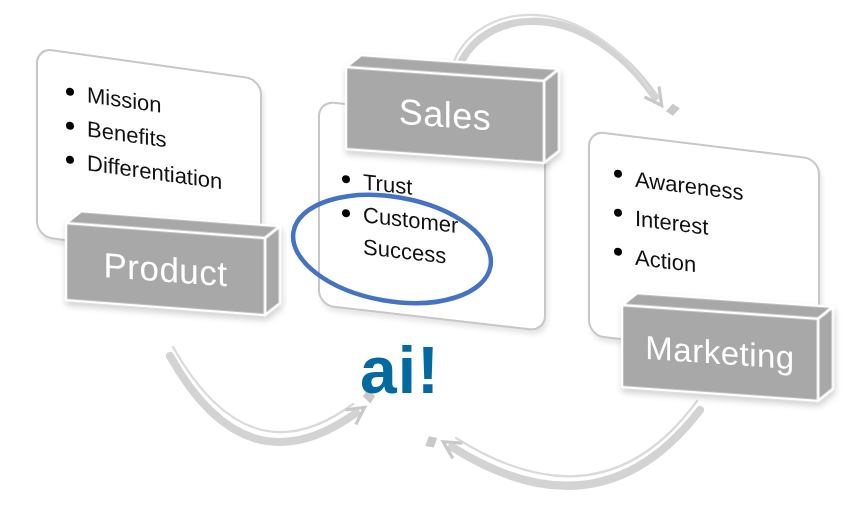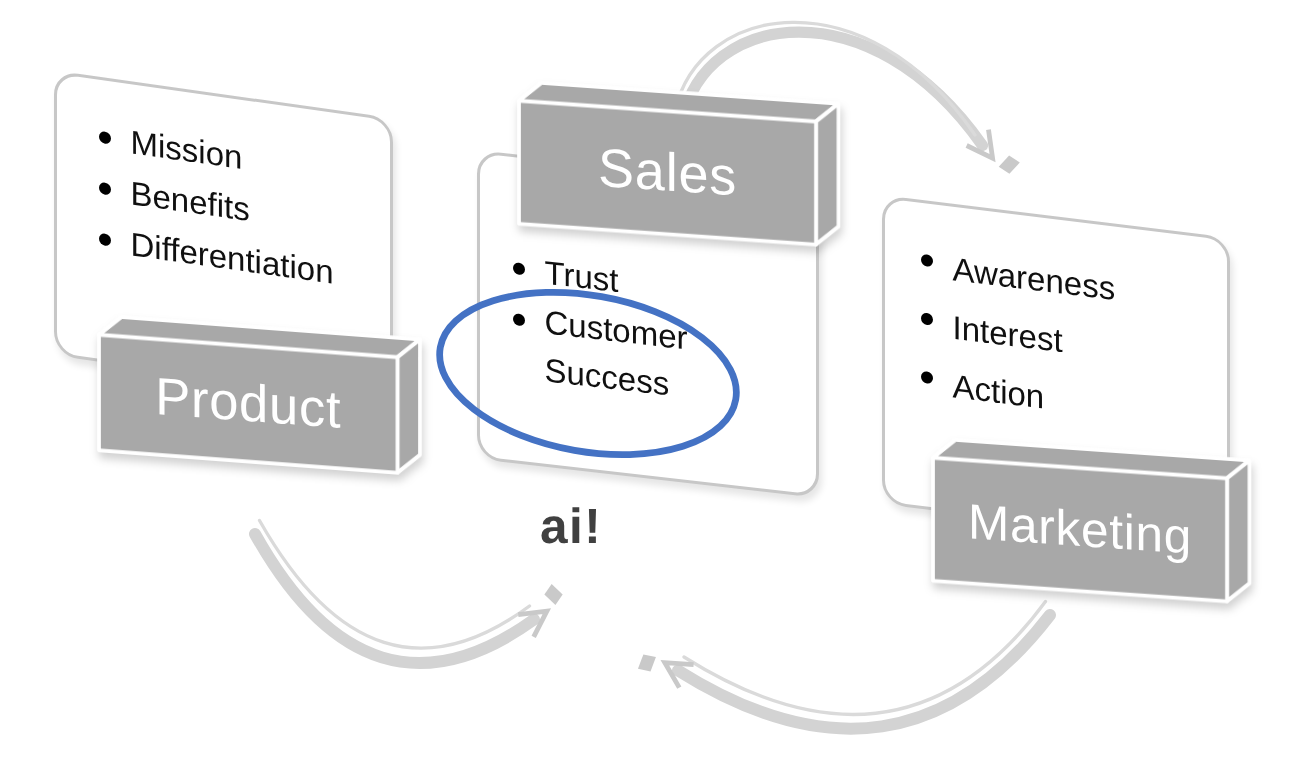--- a/index.html
+++ b/index.html
@@ -48,21 +48,21 @@
   .box-product{left:64px;top:208px;transform:skewY(4.3deg);}
   .box-product .box-label{left:2px;top:15px;width:199px;height:77px;font-size:35px;}
   .box-sales{left:344px;top:52px;transform:skewY(4deg);}
   .box-sales .box-label{left:2px;top:15px;width:198px;height:82px;font-size:36px;}
   .box-marketing{left:620px;top:290px;transform:skewY(4deg);}
   .box-marketing .box-label{left:2px;top:15px;width:196px;height:82px;font-size:33px;}
 
   
   .ai-note{
     position:absolute;left:360px;top:332px;z-index:5;
-    font-size:33px;font-weight:700;color:#404040;letter-spacing:1px;
+    font-size:66px;font-weight:700;color:#0369a1;letter-spacing:1px;
   }
 
   
   .overlay{position:absolute;left:0;top:0;z-index:6;pointer-events:none;}
 </style>
 </head>
 <body>
 
 <div class="stage">
 

